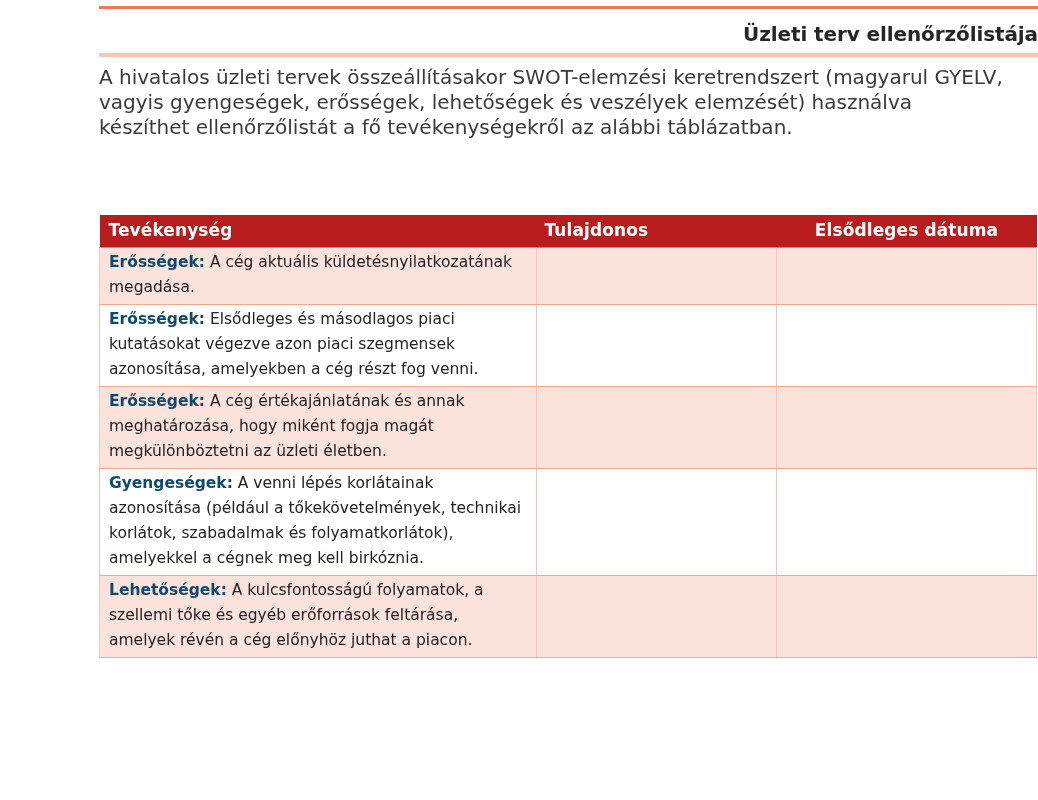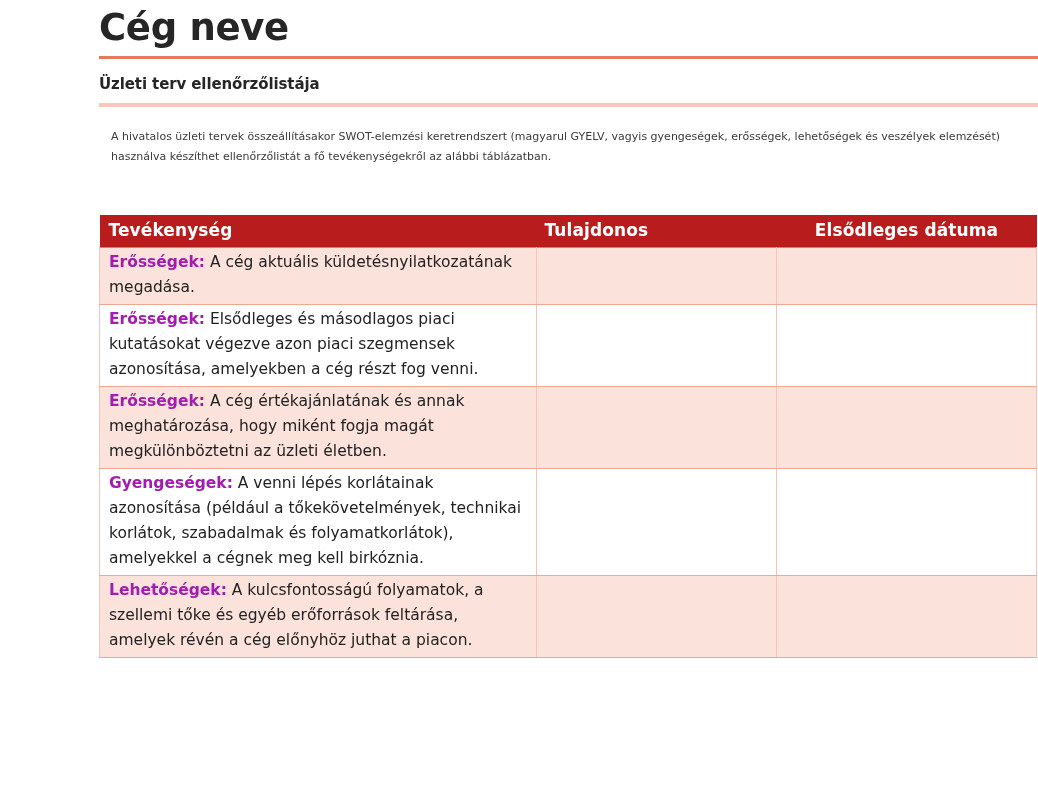--- a/index.html
+++ b/index.html
@@ -45,40 +45,41 @@
   .rule-strong {
     height: 3px;
     background: #e8785f;
     margin: 6px 0 0 0;
     width: 939px;
   }
 
   .doc-subtitle {
     margin: 0;
     padding-top: 10px;
-    font-size: 15px;
+    font-size: 20px;
     line-height: 30px;
     font-weight: bold;
     letter-spacing: -0.1px;
     color: #262626;
+    text-align: right;
   }
 
   .rule-light {
     height: 4px;
     background: #f7c7bb;
     margin: 4px 0 0 0;
     width: 939px;
   }
 
   .intro {
-    margin: 12px;
+    margin: 0;
     padding: 8px 0 0 0;
     width: 905px;
-    font-size: 11px;
-    line-height: 20px;
+    font-size: 20px;
+    line-height: 25px;
     color: #3a3a3a;
   }
 
   
   .table-wrap {
     position: absolute;
     left: 99px;
     top: 215px;
     width: 937px;
   }
@@ -118,35 +119,34 @@
     border-left: 1px solid #f6c4b7;
     border-right: 1px solid #f6c4b7;
     color: #222222;
   }
 
   tbody tr.row-tint td { background: #fbe2db; }
   tbody tr.row-plain td { background: #ffffff; }
 
   tbody td .lead {
     font-weight: bold;
-    color: #a21caf;
+    color: #0c4a6e;
   }
 
   tbody tr:first-child td { border-top: 1px solid #e8785f; }
 
   .cell-owner, .cell-due { padding: 0; }
 </style>
 </head>
 <body>
 
 <div class="page">
 
   <div class="doc-head">
 
-    <h1 class="company-title">Cég neve</h1>
 
     <div class="rule-strong"></div>
 
     <h2 class="doc-subtitle">Üzleti terv ellenőrzőlistája</h2>
 
     <div class="rule-light"></div>
 
     <p class="intro">A hivatalos üzleti tervek összeállításakor SWOT-elemzési keretrendszert (magyarul GYELV, vagyis gyengeségek, erősségek, lehetőségek és veszélyek elemzését) használva készíthet ellenőrzőlistát a fő tevékenységekről az alábbi táblázatban.</p>
   </div>
 

